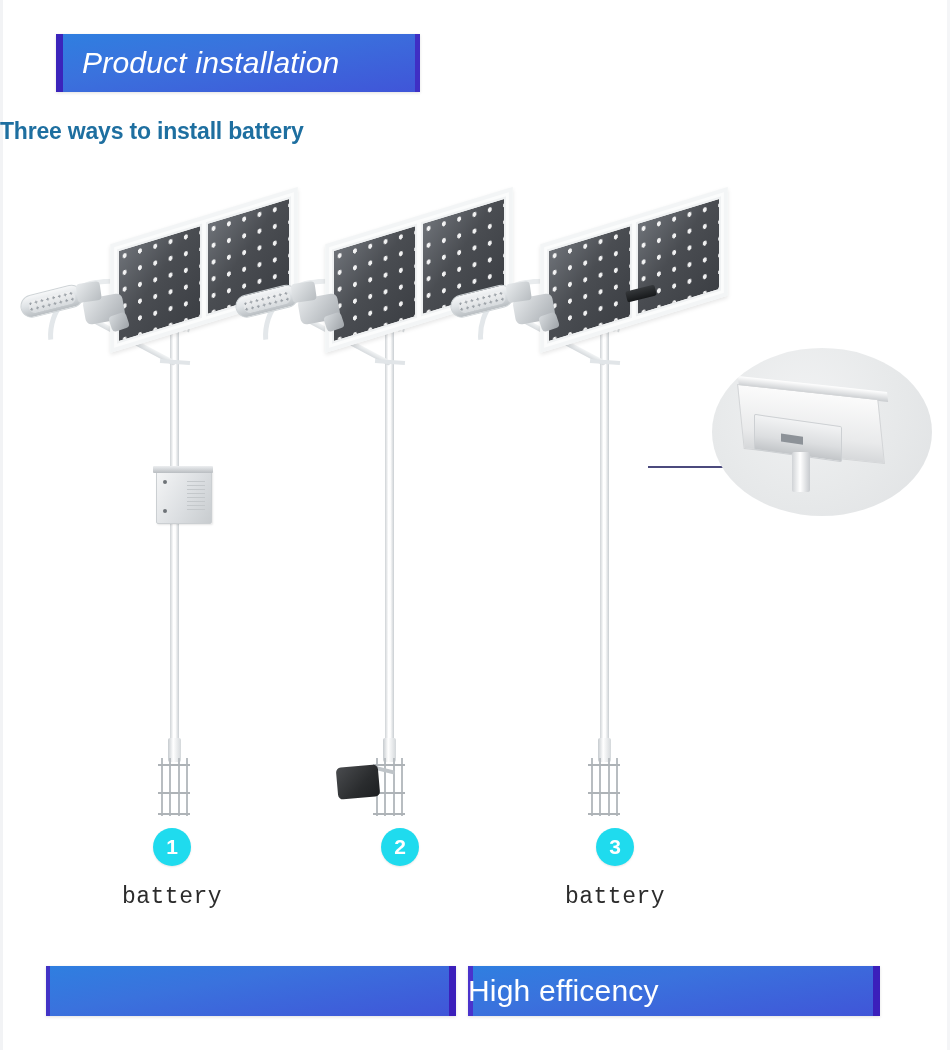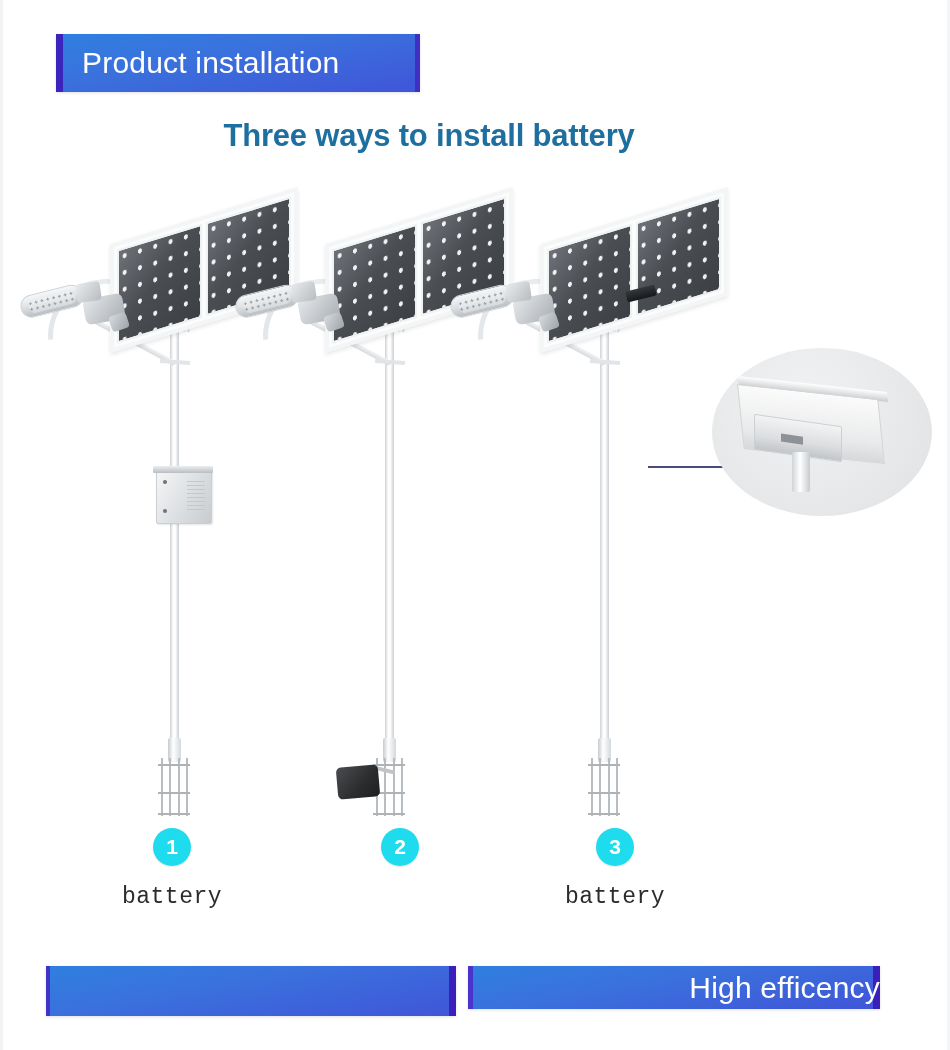--- a/index.html
+++ b/index.html
@@ -58,33 +58,32 @@
     z-index: 2;
   }
 
   #banner-top {
     left: 56px;
     top: 34px;
     width: 364px;
     height: 58px;
     padding-left: 26px;
   }
-  #banner-top .banner-label { font-size: 30px; }
+  #banner-top .banner-label { font-size: 30px; font-style: italic; }
   #banner-top .cap.left { background: #3b24bb; width: 7px; }
   #banner-top .cap.right { background: #3f2fc4; width: 5px; }
 
   
   #subtitle {
     position: absolute;
     left: 0;
     top: 118px;
     width: 858px;
-    text-align: center;
     color: #1e6fa0;
-    font-size: 31px;
+    font-size: 23px;
     font-weight: bold;
     letter-spacing: -0.2px;
   }
 
   
   #stage {
     position: absolute;
     left: 0;
     top: 170px;
     width: 950px;
@@ -465,22 +464,22 @@
     left: 46px;
     top: 966px;
     width: 410px;
     height: 50px;
     justify-content: center;
   }
   #banner-efficiency {
     left: 468px;
     top: 966px;
     width: 412px;
-    height: 43px;
-    justify-content: flex-end;
+    height: 50px;
+    justify-content: flex-start;
   }
   #banner-energy .banner-label,
   #banner-efficiency .banner-label { font-size: 30px; }
   #banner-energy .cap.left  { background: #4133c6; width: 4px; }
   #banner-energy .cap.right { background: #3b1fbb; width: 7px; }
   #banner-efficiency .cap.left  { background: #4a33cc; width: 5px; }
   #banner-efficiency .cap.right { background: #3b1fbb; width: 7px; }
 </style>
 </head>
 <body>

